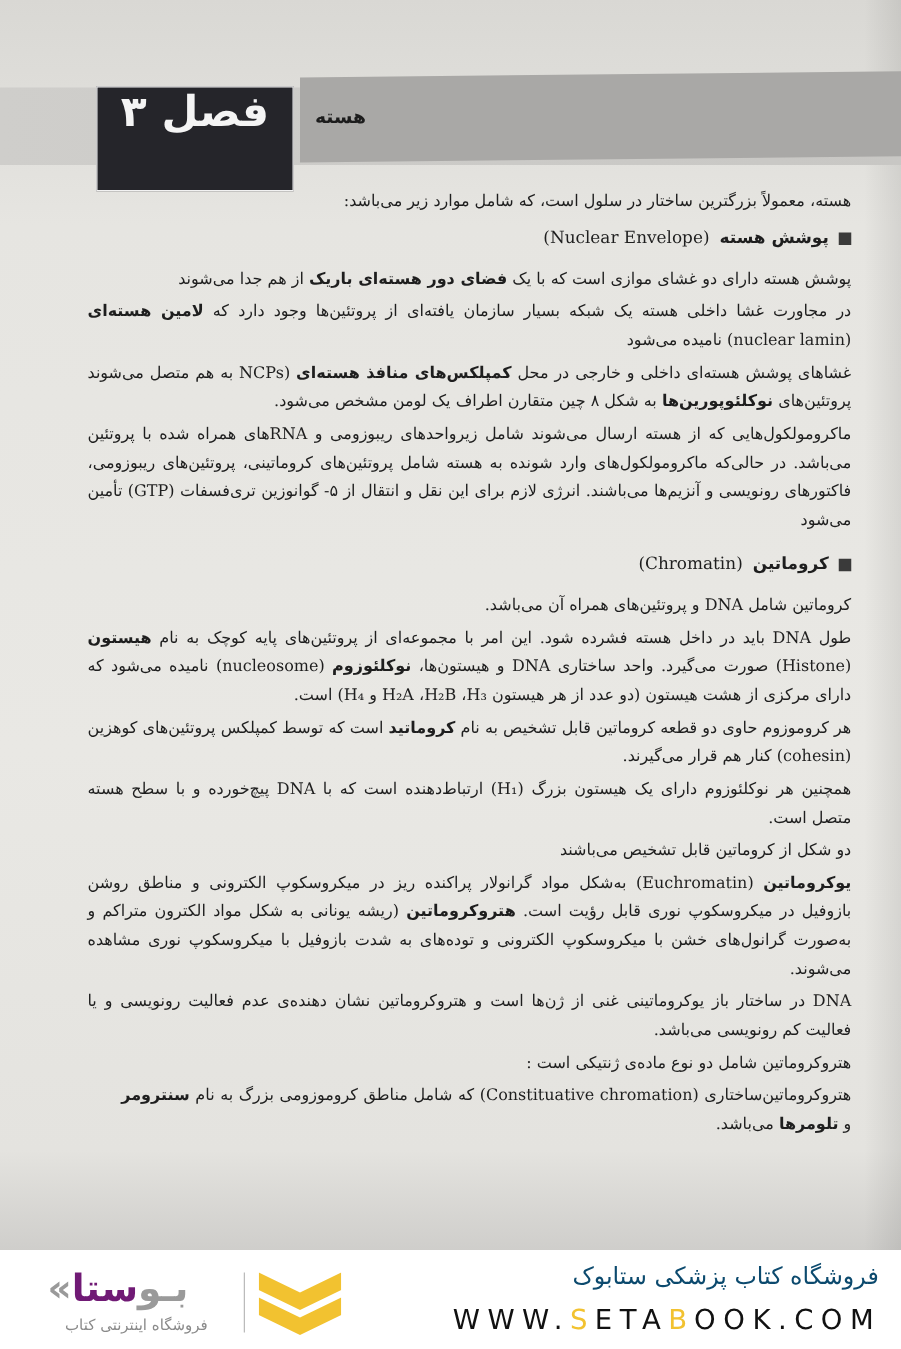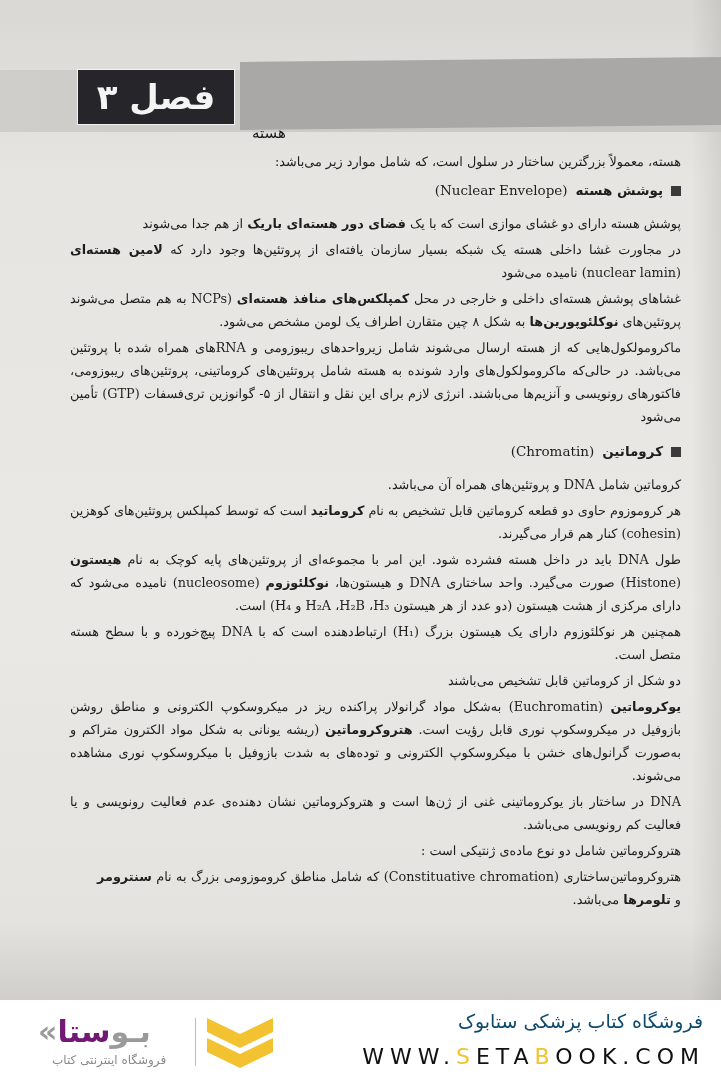--- a/index.html
+++ b/index.html
@@ -2,24 +2,24 @@
 <html><head>
 <meta charset="utf-8">
 <style>
   html,body{margin:0;padding:0;}
   body{width:721px;height:1079px;overflow:hidden;background:#fff;font-family:"DejaVu Serif",serif;}
   .page{position:absolute;left:0;top:0;width:721px;height:1000px;
     background:linear-gradient(180deg,#d9d8d4 0%,#e6e5e1 18%,#e9e8e4 60%,#e4e3df 92%,#cfcecb 100%);overflow:hidden;}
   .shade-right{position:absolute;right:0;top:0;width:30px;height:1000px;background:linear-gradient(90deg,rgba(0,0,0,0),rgba(0,0,0,0.08));}
   .hdr-bar{position:absolute;left:0;top:70px;width:721px;height:62px;background:linear-gradient(90deg,#cfcecb 0%,#c8c7c4 100%);}
   .hdr-gray{position:absolute;left:240px;top:62px;width:481px;height:68px;background:#a9a8a6;transform:skewY(-0.6deg);transform-origin:left top;}
-  .hdr-dark{position:absolute;left:77px;top:69px;width:158px;height:56px;background:#25252a;border:1px solid #f2f2f2;box-sizing:border-box;
-    display:flex;align-items:center;justify-content:center;}
+  .hdr-dark{position:absolute;left:77px;top:69px;width:158px;height:84px;background:#25252a;border:1px solid #f2f2f2;box-sizing:border-box;
+    display:flex;justify-content:center;}
   .hdr-dark span{color:#f4f4f4;font-family:"DejaVu Sans",sans-serif;font-weight:bold;font-size:34px;direction:rtl;letter-spacing:1px;}
-  .hdr-title{position:absolute;left:252px;top:84px;font-family:"DejaVu Sans",sans-serif;font-weight:normal;font-size:15px;color:#1c1c1c;direction:rtl;margin-top:40px;}
+  .hdr-title{position:absolute;left:252px;top:84px;font-family:"DejaVu Sans",sans-serif;font-weight:bold;font-size:15px;color:#1c1c1c;direction:rtl;}
   .text{position:absolute;left:70px;right:40px;direction:rtl;text-align:justify;color:#1e1e1e;font-size:12.8px;line-height:23px;}
   .text p{margin:0;}
   .b{font-weight:bold;font-family:"DejaVu Sans",sans-serif;}
   .sec{display:flex;align-items:center;gap:8px;direction:rtl;font-size:13.5px;}
   .sq{display:inline-block;width:10px;height:10px;background:#3a3a3a;}
   .footer{position:absolute;left:0;top:1000px;width:721px;height:79px;background:#fff;}
   .store{position:absolute;right:18px;top:10px;font-family:"DejaVu Sans",sans-serif;font-size:19px;color:#0c4a6e;direction:rtl;}
   .url{position:absolute;right:16px;top:44px;font-family:"DejaVu Sans",sans-serif;font-size:22px;letter-spacing:6px;color:#111;}
   .url .y{color:#f2c230;}
   .logo-chevron{position:absolute;left:207px;top:14px;width:66px;height:56px;}
@@ -51,22 +51,22 @@
         <p style="margin-bottom: 3px;">پوشش هسته دارای دو غشای موازی است که با یک <span class="b">فضای دور هسته‌ای باریک</span> از هم جدا می‌شوند</p>
         <p style="margin-bottom: 3px;">در مجاورت غشا داخلی هسته یک شبکه بسیار سازمان یافته‌ای از پروتئین‌ها وجود دارد که <span class="b">لامین هسته‌ای</span> (nuclear lamin) نامیده می‌شود</p>
         <p style="margin-bottom: 3px;">غشاهای پوشش هسته‌ای داخلی و خارجی در محل <span class="b">کمپلکس‌های منافذ هسته‌ای</span> (NCPs به هم متصل می‌شوند پروتئین‌های <span class="b">نوکلئوپورین‌ها</span> به شکل ۸ چین متقارن اطراف یک لومن مشخص می‌شود.</p>
         <p style="margin-bottom: 3px;">ماکرومولکول‌هایی که از هسته ارسال می‌شوند شامل زیرواحدهای ریبوزومی و RNAهای همراه شده با پروتئین می‌باشد. در حالی‌که ماکرومولکول‌های وارد شونده به هسته شامل پروتئین‌های کروماتینی، پروتئین‌های ریبوزومی، فاکتورهای رونویسی و آنزیم‌ها می‌باشند. انرژی لازم برای این نقل و انتقال از ۵- گوانوزین تری‌فسفات (GTP) تأمین می‌شود</p>
         <div class="sec" style="margin: 12px 0px 10px;">
           <span class="sq"></span>
           <span class="b">کروماتین </span>
           <span>(Chromatin)</span>
         </div>
         <p style="margin-bottom: 3px;">کروماتین شامل DNA و پروتئین‌های همراه آن می‌باشد.</p>
+        <p style="margin-bottom: 3px;">طول DNA باید در داخل هسته فشرده شود. این امر با مجموعه‌ای از پروتئین‌های پایه کوچک به نام <span class="b">هیستون</span> (Histone) صورت می‌گیرد. واحد ساختاری DNA و هیستون‌ها، <span class="b">نوکلئوزوم</span> (nucleosome) نامیده می‌شود که دارای مرکزی از هشت هیستون (دو عدد از هر هیستون H₂A ،H₂B ،H₃ و H₄) است.</p>
         <p style="margin-bottom: 3px;">هر کروموزوم حاوی دو قطعه کروماتین قابل تشخیص به نام <span class="b">کروماتید</span> است که توسط کمپلکس پروتئین‌های کوهزین (cohesin) کنار هم قرار می‌گیرند.</p>
-        <p style="margin-bottom: 3px;">طول DNA باید در داخل هسته فشرده شود. این امر با مجموعه‌ای از پروتئین‌های پایه کوچک به نام <span class="b">هیستون</span> (Histone) صورت می‌گیرد. واحد ساختاری DNA و هیستون‌ها، <span class="b">نوکلئوزوم</span> (nucleosome) نامیده می‌شود که دارای مرکزی از هشت هیستون (دو عدد از هر هیستون H₂A ،H₂B ،H₃ و H₄) است.</p>
         <p style="margin-bottom: 3px;">همچنین هر نوکلئوزوم دارای یک هیستون بزرگ (H₁) ارتباط‌دهنده است که با DNA پیچ‌خورده و با سطح هسته متصل است.</p>
         <p style="margin-bottom: 3px;">دو شکل از کروماتین قابل تشخیص می‌باشند</p>
         <p style="margin-bottom: 3px;"><span class="b">یوکروماتین</span> (Euchromatin) به‌شکل مواد گرانولار پراکنده ریز در میکروسکوپ الکترونی و مناطق روشن بازوفیل در میکروسکوپ نوری قابل رؤیت است. <span class="b">هتروکروماتین</span> (ریشه یونانی به شکل مواد الکترون متراکم و به‌صورت گرانول‌های خشن با میکروسکوپ الکترونی و توده‌های به شدت بازوفیل با میکروسکوپ نوری مشاهده می‌شوند.</p>
         <p style="margin-bottom: 3px;">DNA در ساختار باز یوکروماتینی غنی از ژن‌ها است و هتروکروماتین نشان دهنده‌ی عدم فعالیت رونویسی و یا فعالیت کم رونویسی می‌باشد.</p>
         <p style="margin-bottom: 3px;">هتروکروماتین شامل دو نوع ماده‌ی ژنتیکی است :</p>
         <p style="margin-bottom: 3px; margin-left: 27px;">هتروکروماتین‌ساختاری (Constituative chromation) که شامل مناطق کروموزومی بزرگ به نام <span class="b">سنترومر</span> و <span class="b">تلومرها</span> می‌باشد.</p>
       </div>
   </div>
 </div>
 

